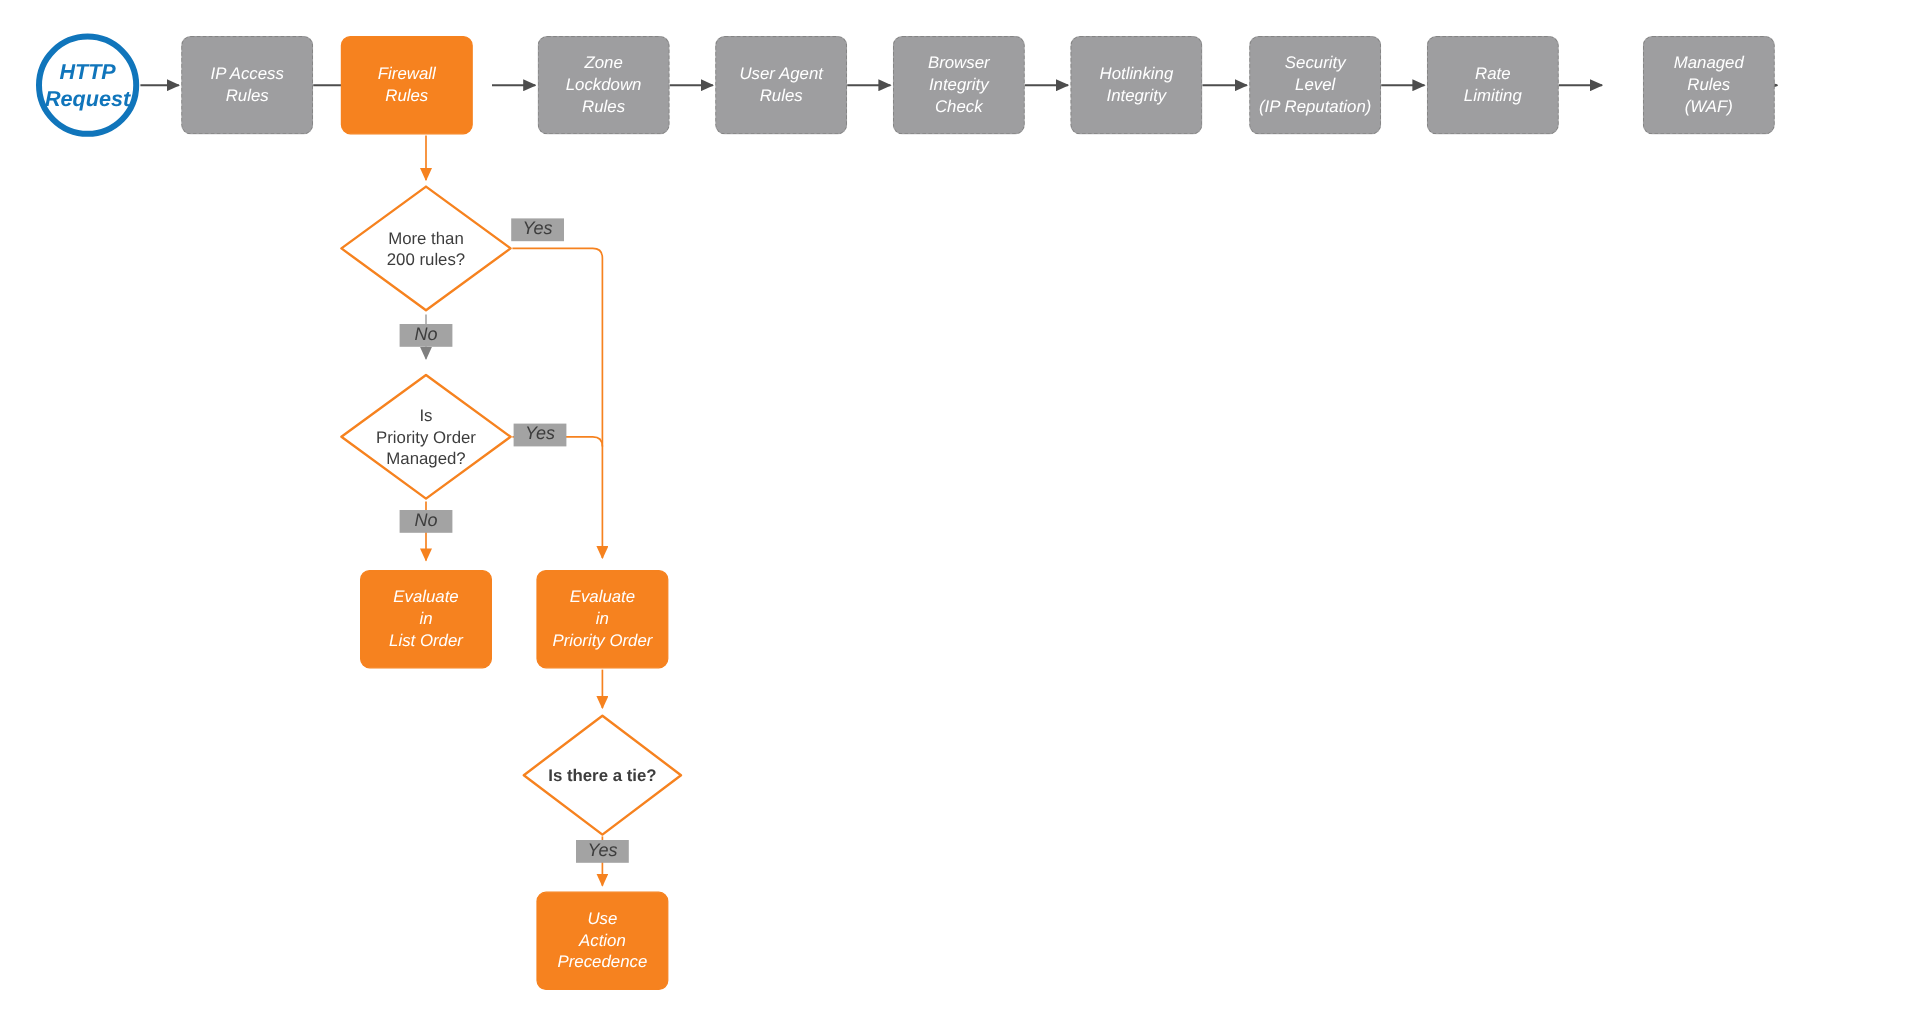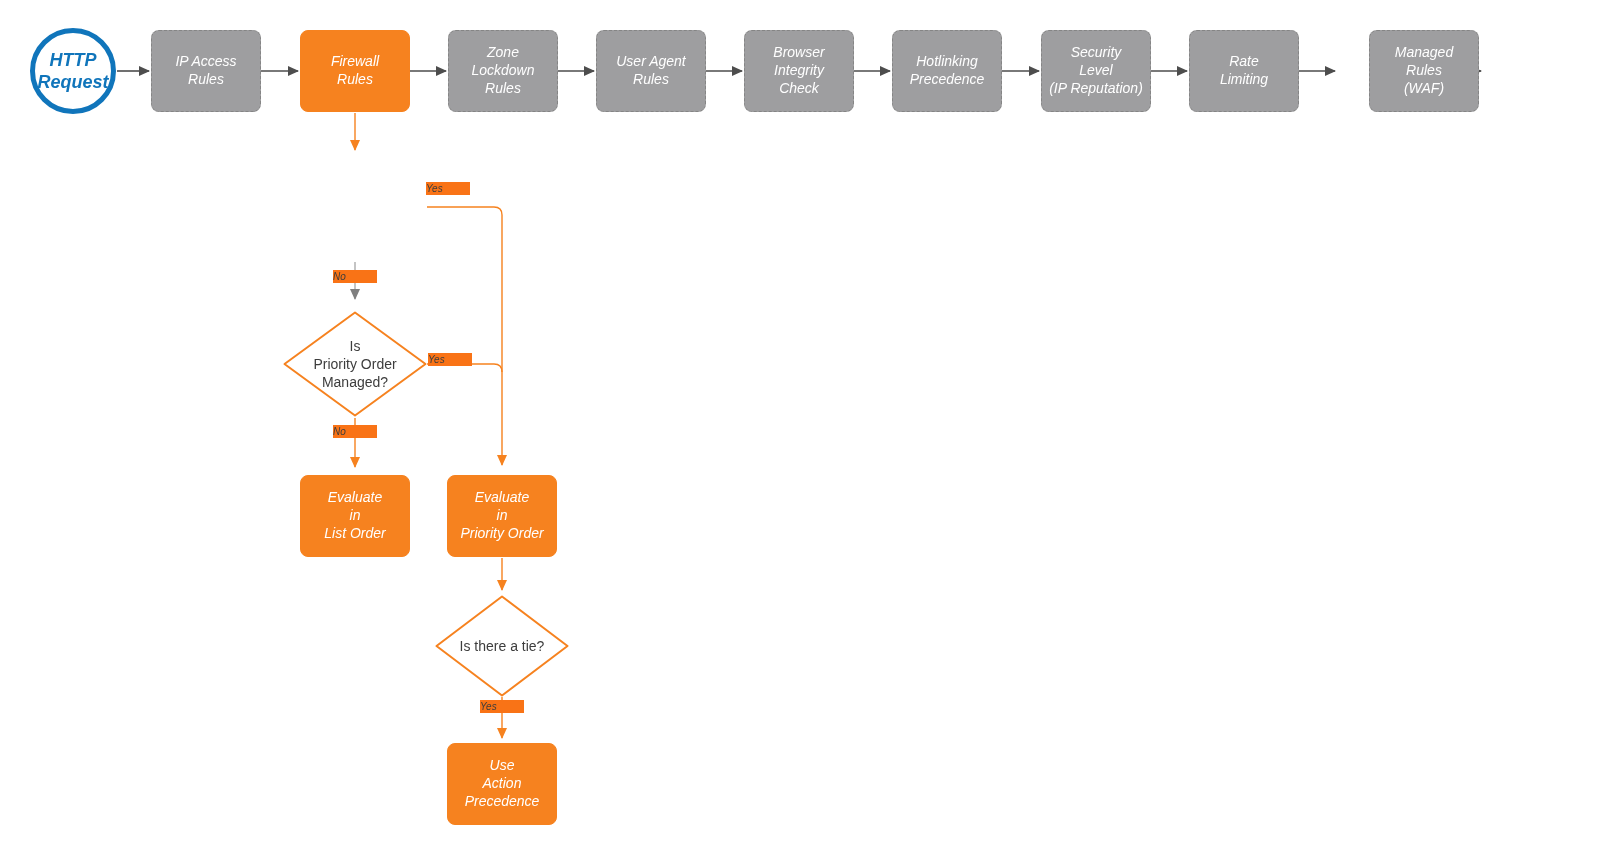--- a/index.html
+++ b/index.html
@@ -94,26 +94,26 @@
     white-space: pre-line;
     font-size: 14px;
     line-height: 1.3;
     color: var(--text-dark);
   }
 
   
   .elabel {
     position: absolute;
     width: 44px;
-    text-align: left;
+    text-align: center;
     font-style: italic;
-    font-size: 10px;
+    font-size: 15px;
     line-height: 1.1;
     color: var(--text-dark);
-    background: #f97316;
+    background: #a3a3a3;
     padding: 1px 0;
   }
 </style>
 </head>
 <body>
 
 <div class="canvas">
 
   <svg class="wires" width="1600" height="858">
     <defs>
@@ -155,58 +155,65 @@
 
   <div class="circle start-circle">
     <span class="lbl">HTTP
 Request</span>
   </div>
 
   <div class="box gray-box" style="left:151px; top:30px;">
     <span class="lbl">IP Access
 Rules</span>
   </div>
-  <div class="box orange-box" style="left:300px; top:30px;">
+  <div class="box orange-box" style="left:284px; top:30px;">
     <span class="lbl">Firewall
 Rules</span>
   </div>
   <div class="box gray-box" style="left:448px; top:30px;">
     <span class="lbl">Zone
 Lockdown
 Rules</span>
   </div>
   <div class="box gray-box" style="left:596px; top:30px;">
     <span class="lbl">User Agent
 Rules</span>
   </div>
   <div class="box gray-box" style="left:744px; top:30px;">
     <span class="lbl">Browser
 Integrity
 Check</span>
   </div>
   <div class="box gray-box" style="left:892px; top:30px;">
     <span class="lbl">Hotlinking
-Precedence</span>
+Integrity</span>
   </div>
   <div class="box gray-box" style="left:1041px; top:30px;">
     <span class="lbl">Security
 Level
 (IP Reputation)</span>
   </div>
   <div class="box gray-box" style="left:1189px; top:30px;">
     <span class="lbl">Rate
 Limiting</span>
   </div>
   <div class="box gray-box" style="left:1369px; top:30px;">
     <span class="lbl">Managed
 Rules
 (WAF)</span>
   </div>
 
 
+  <div class="diamond" style="left:283px; top:154px; width:144px; height:106px;">
+    <svg viewBox="0 0 144 106" preserveAspectRatio="none">
+      <polygon points="72,1.5 142.5,53 72,104.5 1.5,53" fill="#ffffff" style="stroke:var(--orange)" stroke-width="2" stroke-linejoin="round"></polygon>
+    </svg>
+    <span class="dlbl">More than
+200 rules?</span>
+  </div>
   <div class="elabel" style="left:426px; top:182px;">Yes</div>
   <div class="elabel" style="left:333px; top:270px;">No</div>
 
   <div class="diamond" style="left:283px; top:311px; width:144px; height:106px;">
     <svg viewBox="0 0 144 106" preserveAspectRatio="none">
       <polygon points="72,1.5 142.5,53 72,104.5 1.5,53" fill="#ffffff" style="stroke:var(--orange)" stroke-width="2" stroke-linejoin="round"></polygon>
     </svg>
     <span class="dlbl">Is
 Priority Order
 Managed?</span>
@@ -218,21 +225,21 @@
     <span class="lbl">Evaluate
 in
 List Order</span>
   </div>
   <div class="box orange-box" style="left:447px; top:475px;">
     <span class="lbl">Evaluate
 in
 Priority Order</span>
   </div>
 
-  <div class="diamond" style="left:435px; top:595px; width:134px; height:102px;">
+  <div class="diamond" style="left:435px; top:595px; width:134px; height:102px;font-weight:bold;">
     <svg viewBox="0 0 134 102" preserveAspectRatio="none">
       <polygon points="67,1.5 132.5,51 67,100.5 1.5,51" fill="#ffffff" style="stroke:var(--orange)" stroke-width="2" stroke-linejoin="round"></polygon>
     </svg>
     <span class="dlbl">Is there a tie?</span>
   </div>
   <div class="elabel" style="left:480px; top:700px;">Yes</div>
 
   <div class="box orange-box" style="left:447px; top:743px;">
     <span class="lbl">Use
 Action

